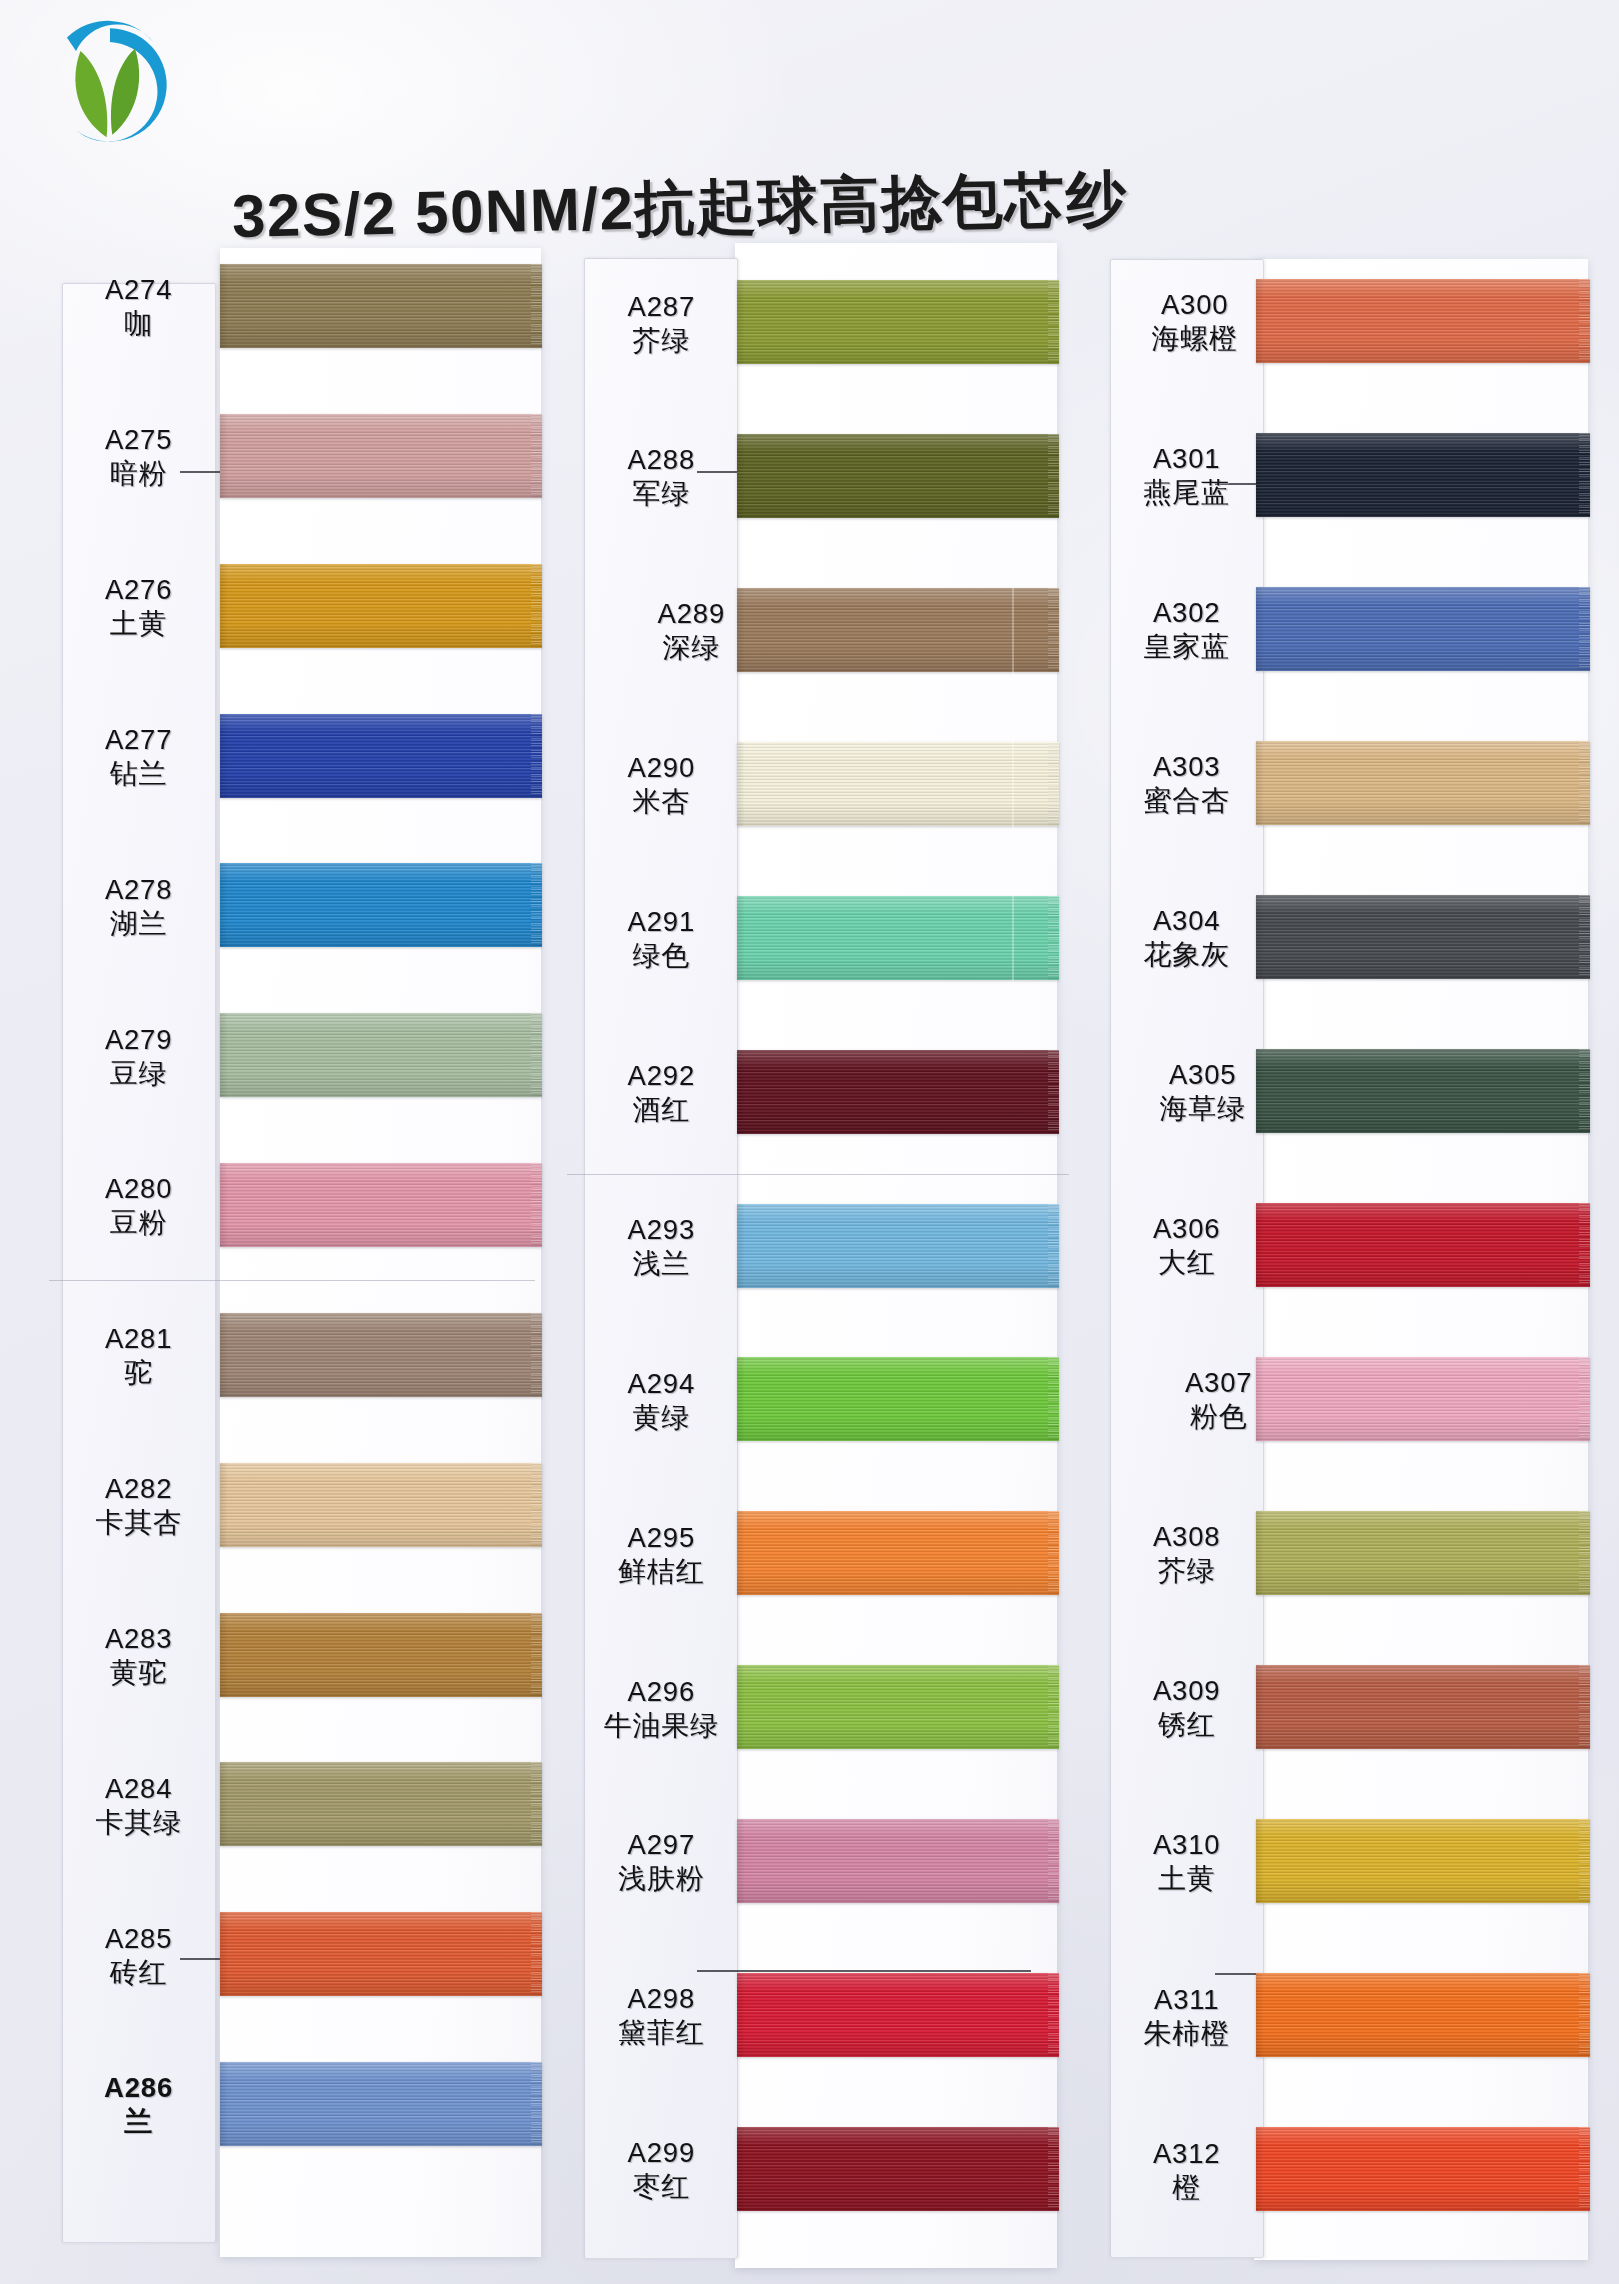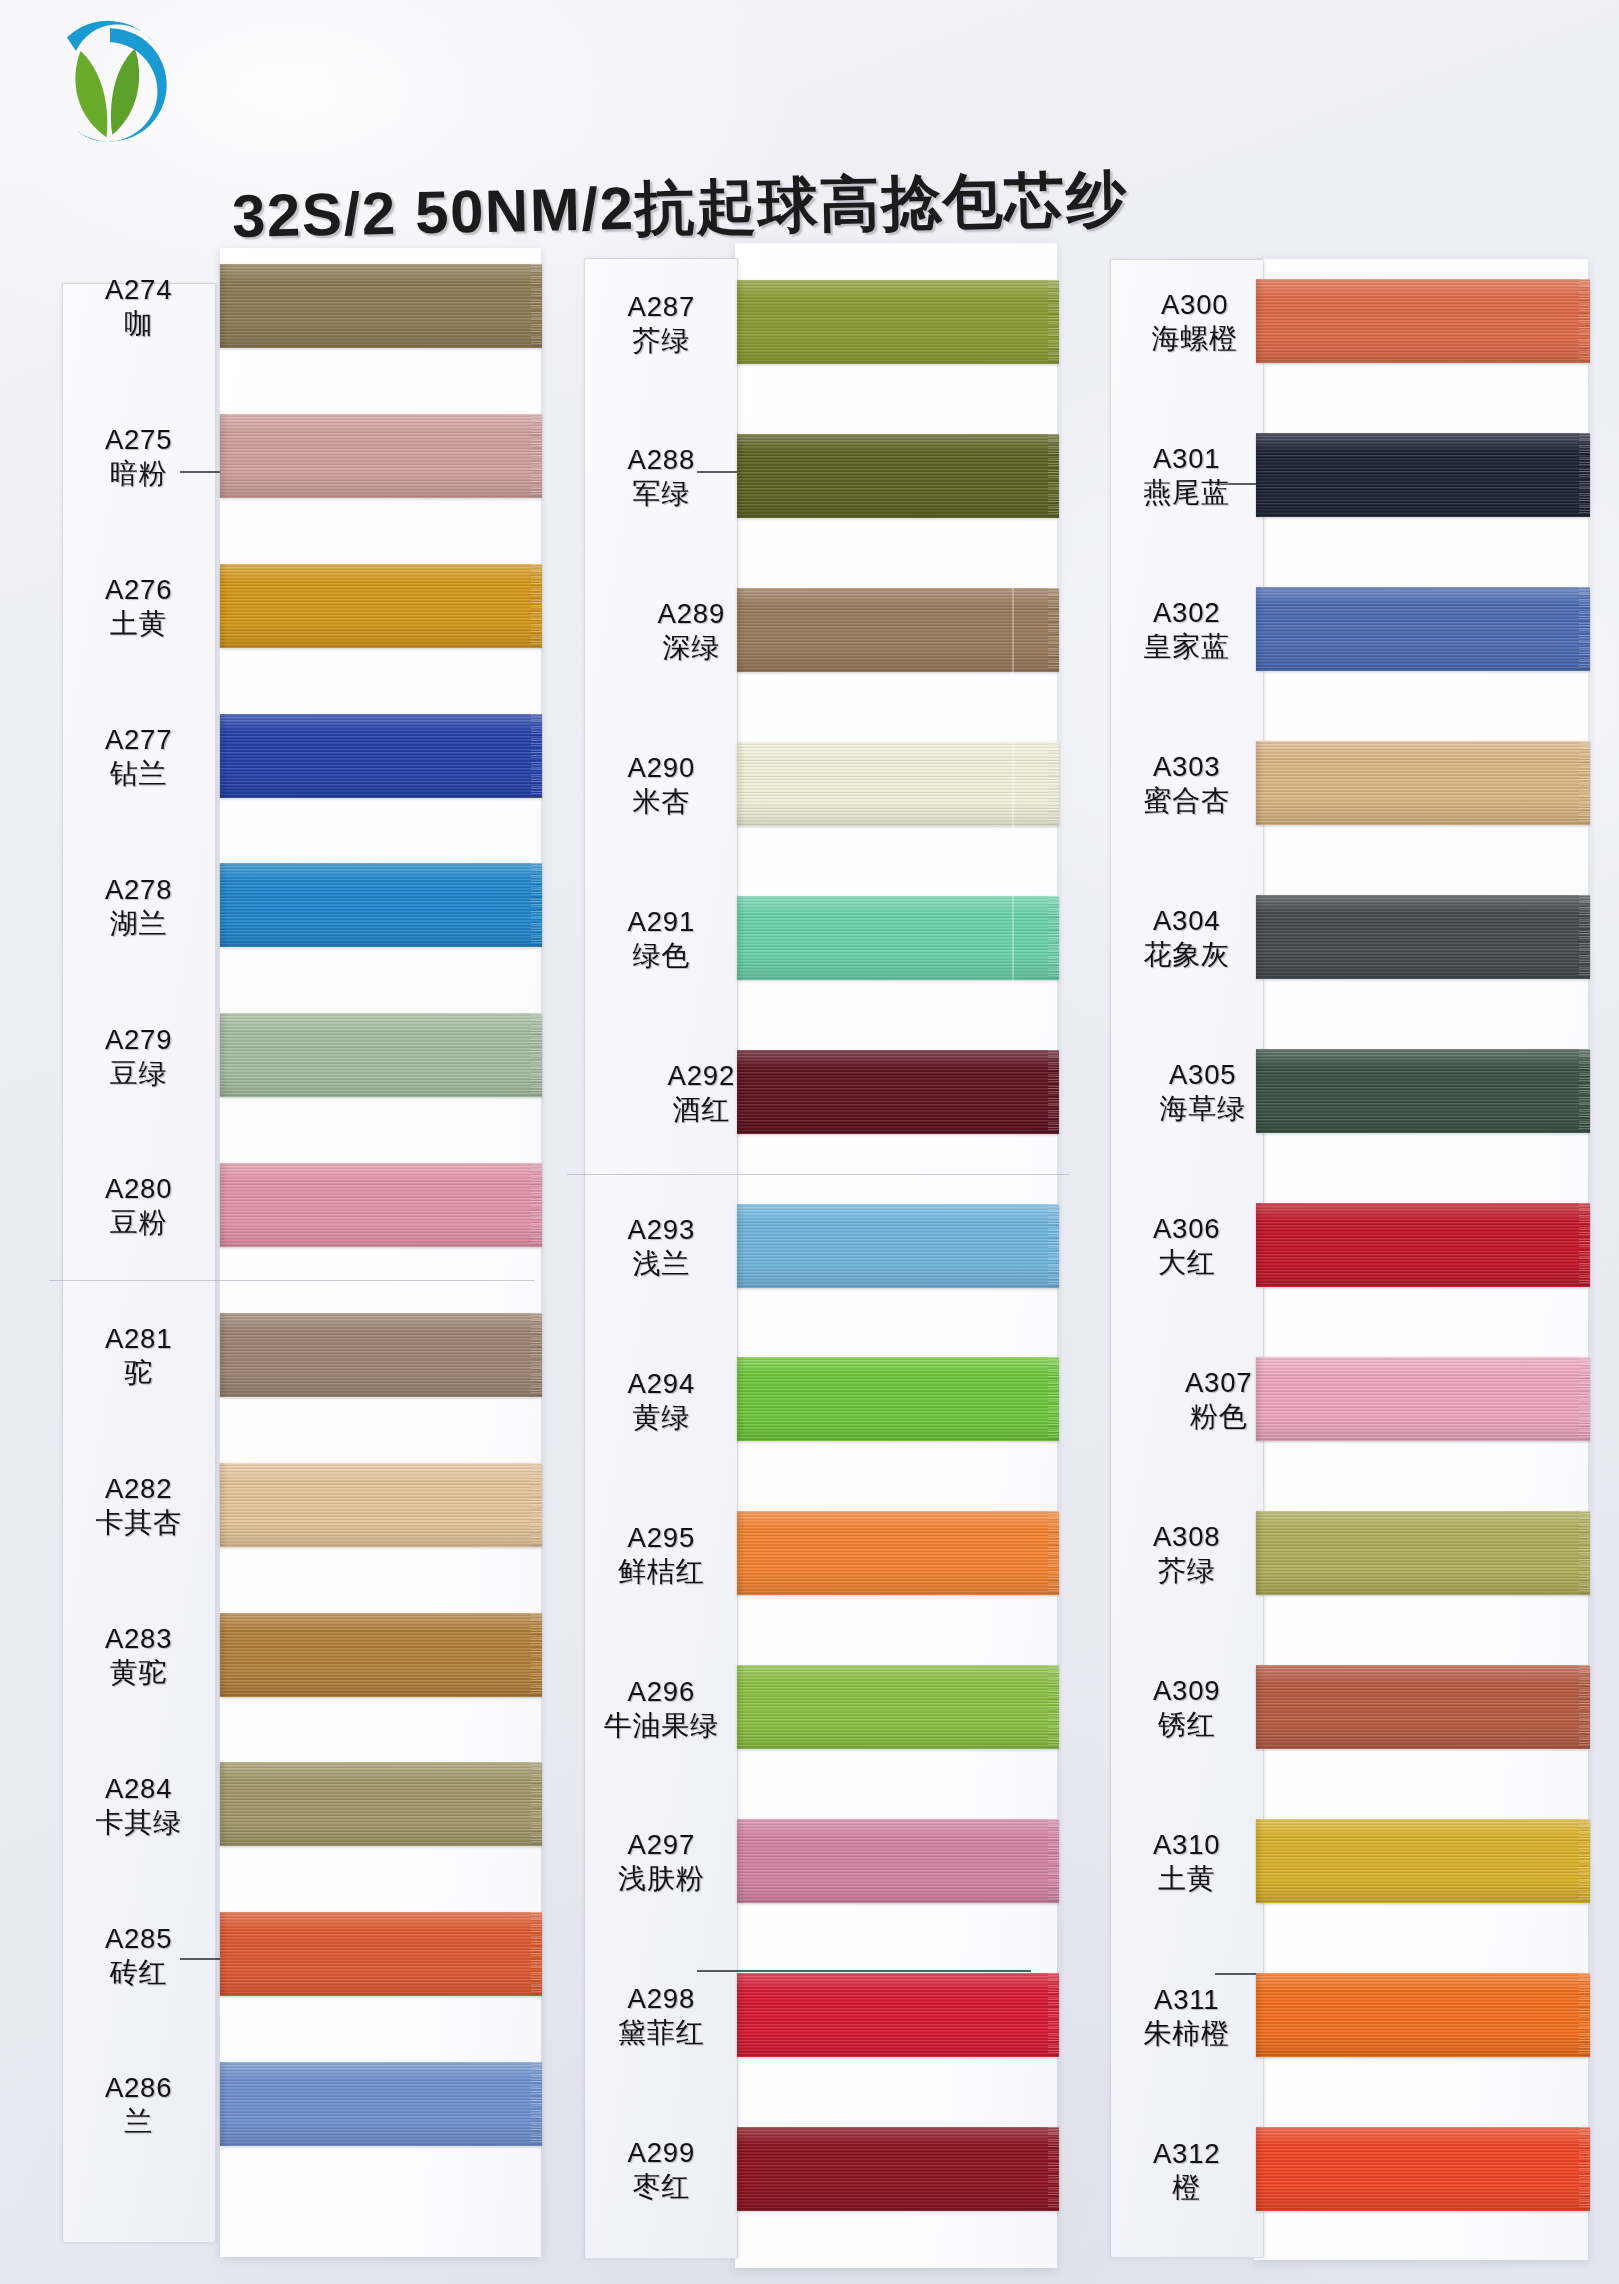--- a/index.html
+++ b/index.html
@@ -326,21 +326,21 @@
     <div class="label" style="top: 1924px;">
       <span class="code">A285</span>
       <span class="cname">砖红</span>
     </div>
     <div class="swatch" style="top: 2062px; background: rgb(111, 147, 208);">
       <div class="threads"></div>
       <div class="sheen"></div>
       <div class="edge-l"></div>
       <div class="edge-r"></div>
     </div>
-    <div class="label" style="top: 2073px;">
+    <div class="label" style="top: 2073px; font-weight: bold;">
       <span class="code">A286</span>
       <span class="cname">兰</span>
     </div>
   </div>
 
 <div class="column col-2" id="column-2">
   <div class="mount-card"></div>
   <div class="label-strip"></div>
 <div class="swatch" style="top: 280px; background: rgb(140, 156, 51);">
       <div class="threads"></div>
@@ -391,21 +391,21 @@
     <div class="label" style="top: 907px;">
       <span class="code">A291</span>
       <span class="cname">绿色</span>
     </div>
     <div class="swatch" style="top: 1050px; background: rgb(96, 18, 31);">
       <div class="threads"></div>
       <div class="sheen"></div>
       <div class="edge-l"></div>
       <div class="edge-r"></div>
     </div>
-    <div class="label" style="top: 1061px; margin-left: 40px;">
+    <div class="label" style="top: 1061px;">
       <span class="code">A292</span>
       <span class="cname">酒红</span>
     </div>
     <div class="swatch" style="top: 1204px; background: rgb(114, 184, 224);">
       <div class="threads"></div>
       <div class="sheen"></div>
       <div class="edge-l"></div>
       <div class="edge-r"></div>
     </div>
     <div class="label" style="top: 1215px;">

